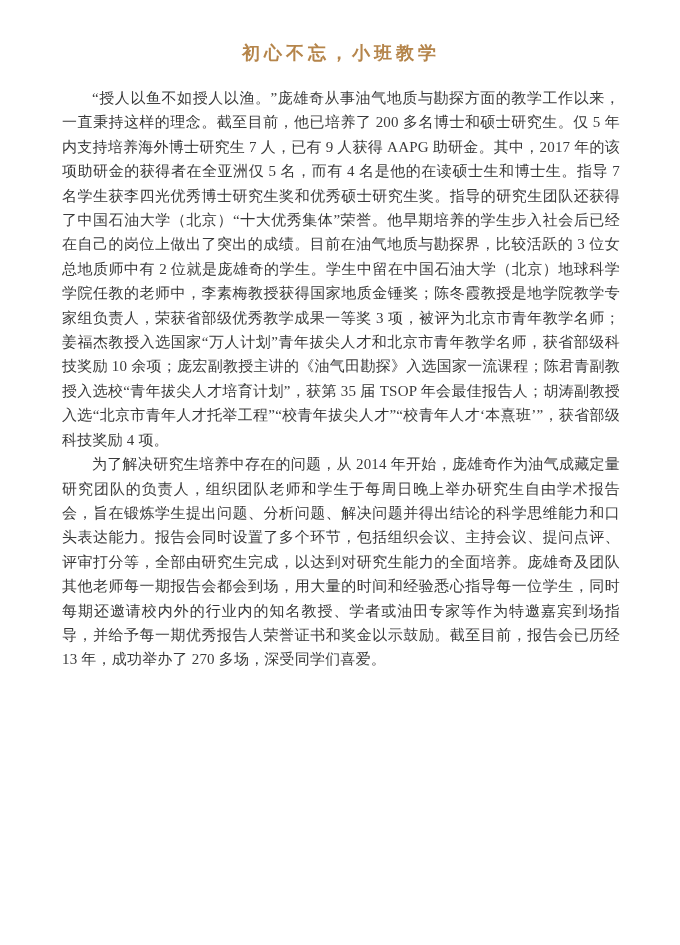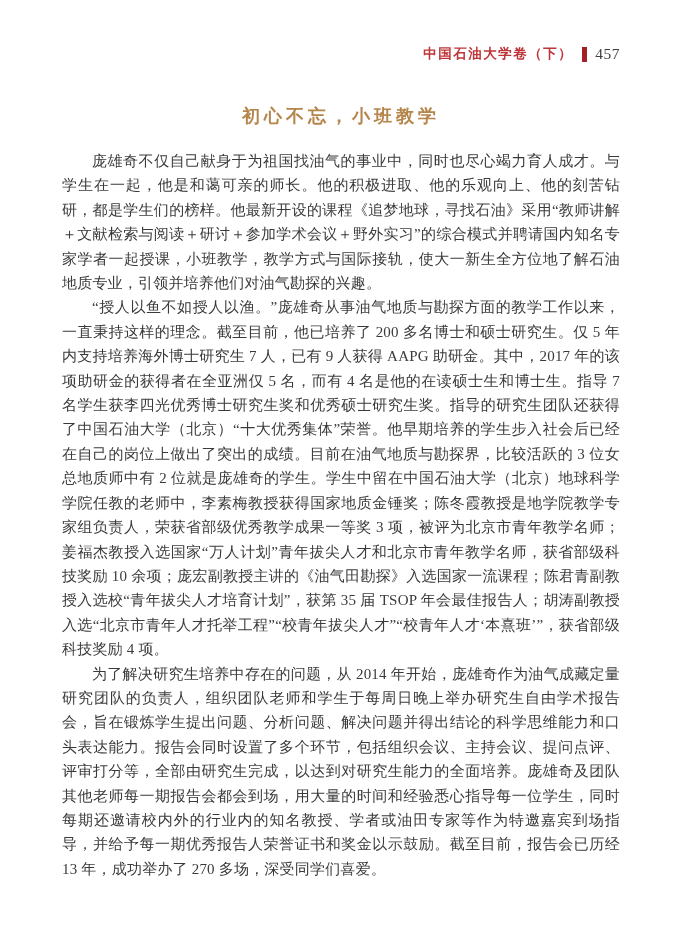--- a/index.html
+++ b/index.html
@@ -73,27 +73,21 @@
     text-align: justify;
     text-indent: 2em;
     letter-spacing: 0.2px;
   }
 </style>
 </head>
 <body>
 
 <div class="page">
 
-  <div class="header">
-    <span class="volume">中国石油大学卷（下）</span>
-    <span class="bar"></span>
-    <span class="pagenum">457</span>
-  </div>
 
   <h1 class="title">初心不忘，小班教学</h1>
 
   <div class="body-text">
-    <p>庞雄奇不仅自己献身于为祖国找油气的事业中，同时也尽心竭力育人成才。与学生在一起，他是和蔼可亲的师长。他的积极进取、他的乐观向上、他的刻苦钻研，都是学生们的榜样。他最新开设的课程《追梦地球，寻找石油》采用“教师讲解＋文献检索与阅读＋研讨＋参加学术会议＋野外实习”的综合模式并聘请国内知名专家学者一起授课，小班教学，教学方式与国际接轨，使大一新生全方位地了解石油地质专业，引领并培养他们对油气勘探的兴趣。</p>
     <p>“授人以鱼不如授人以渔。”庞雄奇从事油气地质与勘探方面的教学工作以来，一直秉持这样的理念。截至目前，他已培养了 200 多名博士和硕士研究生。仅 5 年内支持培养海外博士研究生 7 人，已有 9 人获得 AAPG 助研金。其中，2017 年的该项助研金的获得者在全亚洲仅 5 名，而有 4 名是他的在读硕士生和博士生。指导 7 名学生获李四光优秀博士研究生奖和优秀硕士研究生奖。指导的研究生团队还获得了中国石油大学（北京）“十大优秀集体”荣誉。他早期培养的学生步入社会后已经在自己的岗位上做出了突出的成绩。目前在油气地质与勘探界，比较活跃的 3 位女总地质师中有 2 位就是庞雄奇的学生。学生中留在中国石油大学（北京）地球科学学院任教的老师中，李素梅教授获得国家地质金锤奖；陈冬霞教授是地学院教学专家组负责人，荣获省部级优秀教学成果一等奖 3 项，被评为北京市青年教学名师；姜福杰教授入选国家“万人计划”青年拔尖人才和北京市青年教学名师，获省部级科技奖励 10 余项；庞宏副教授主讲的《油气田勘探》入选国家一流课程；陈君青副教授入选校“青年拔尖人才培育计划”，获第 35 届 TSOP 年会最佳报告人；胡涛副教授入选“北京市青年人才托举工程”“校青年拔尖人才”“校青年人才‘本熹班’”，获省部级科技奖励 4 项。</p>
     <p>为了解决研究生培养中存在的问题，从 2014 年开始，庞雄奇作为油气成藏定量研究团队的负责人，组织团队老师和学生于每周日晚上举办研究生自由学术报告会，旨在锻炼学生提出问题、分析问题、解决问题并得出结论的科学思维能力和口头表达能力。报告会同时设置了多个环节，包括组织会议、主持会议、提问点评、评审打分等，全部由研究生完成，以达到对研究生能力的全面培养。庞雄奇及团队其他老师每一期报告会都会到场，用大量的时间和经验悉心指导每一位学生，同时每期还邀请校内外的行业内的知名教授、学者或油田专家等作为特邀嘉宾到场指导，并给予每一期优秀报告人荣誉证书和奖金以示鼓励。截至目前，报告会已历经 13 年，成功举办了 270 多场，深受同学们喜爱。</p>
   </div>
 
 </div>
 
 </body></html>

